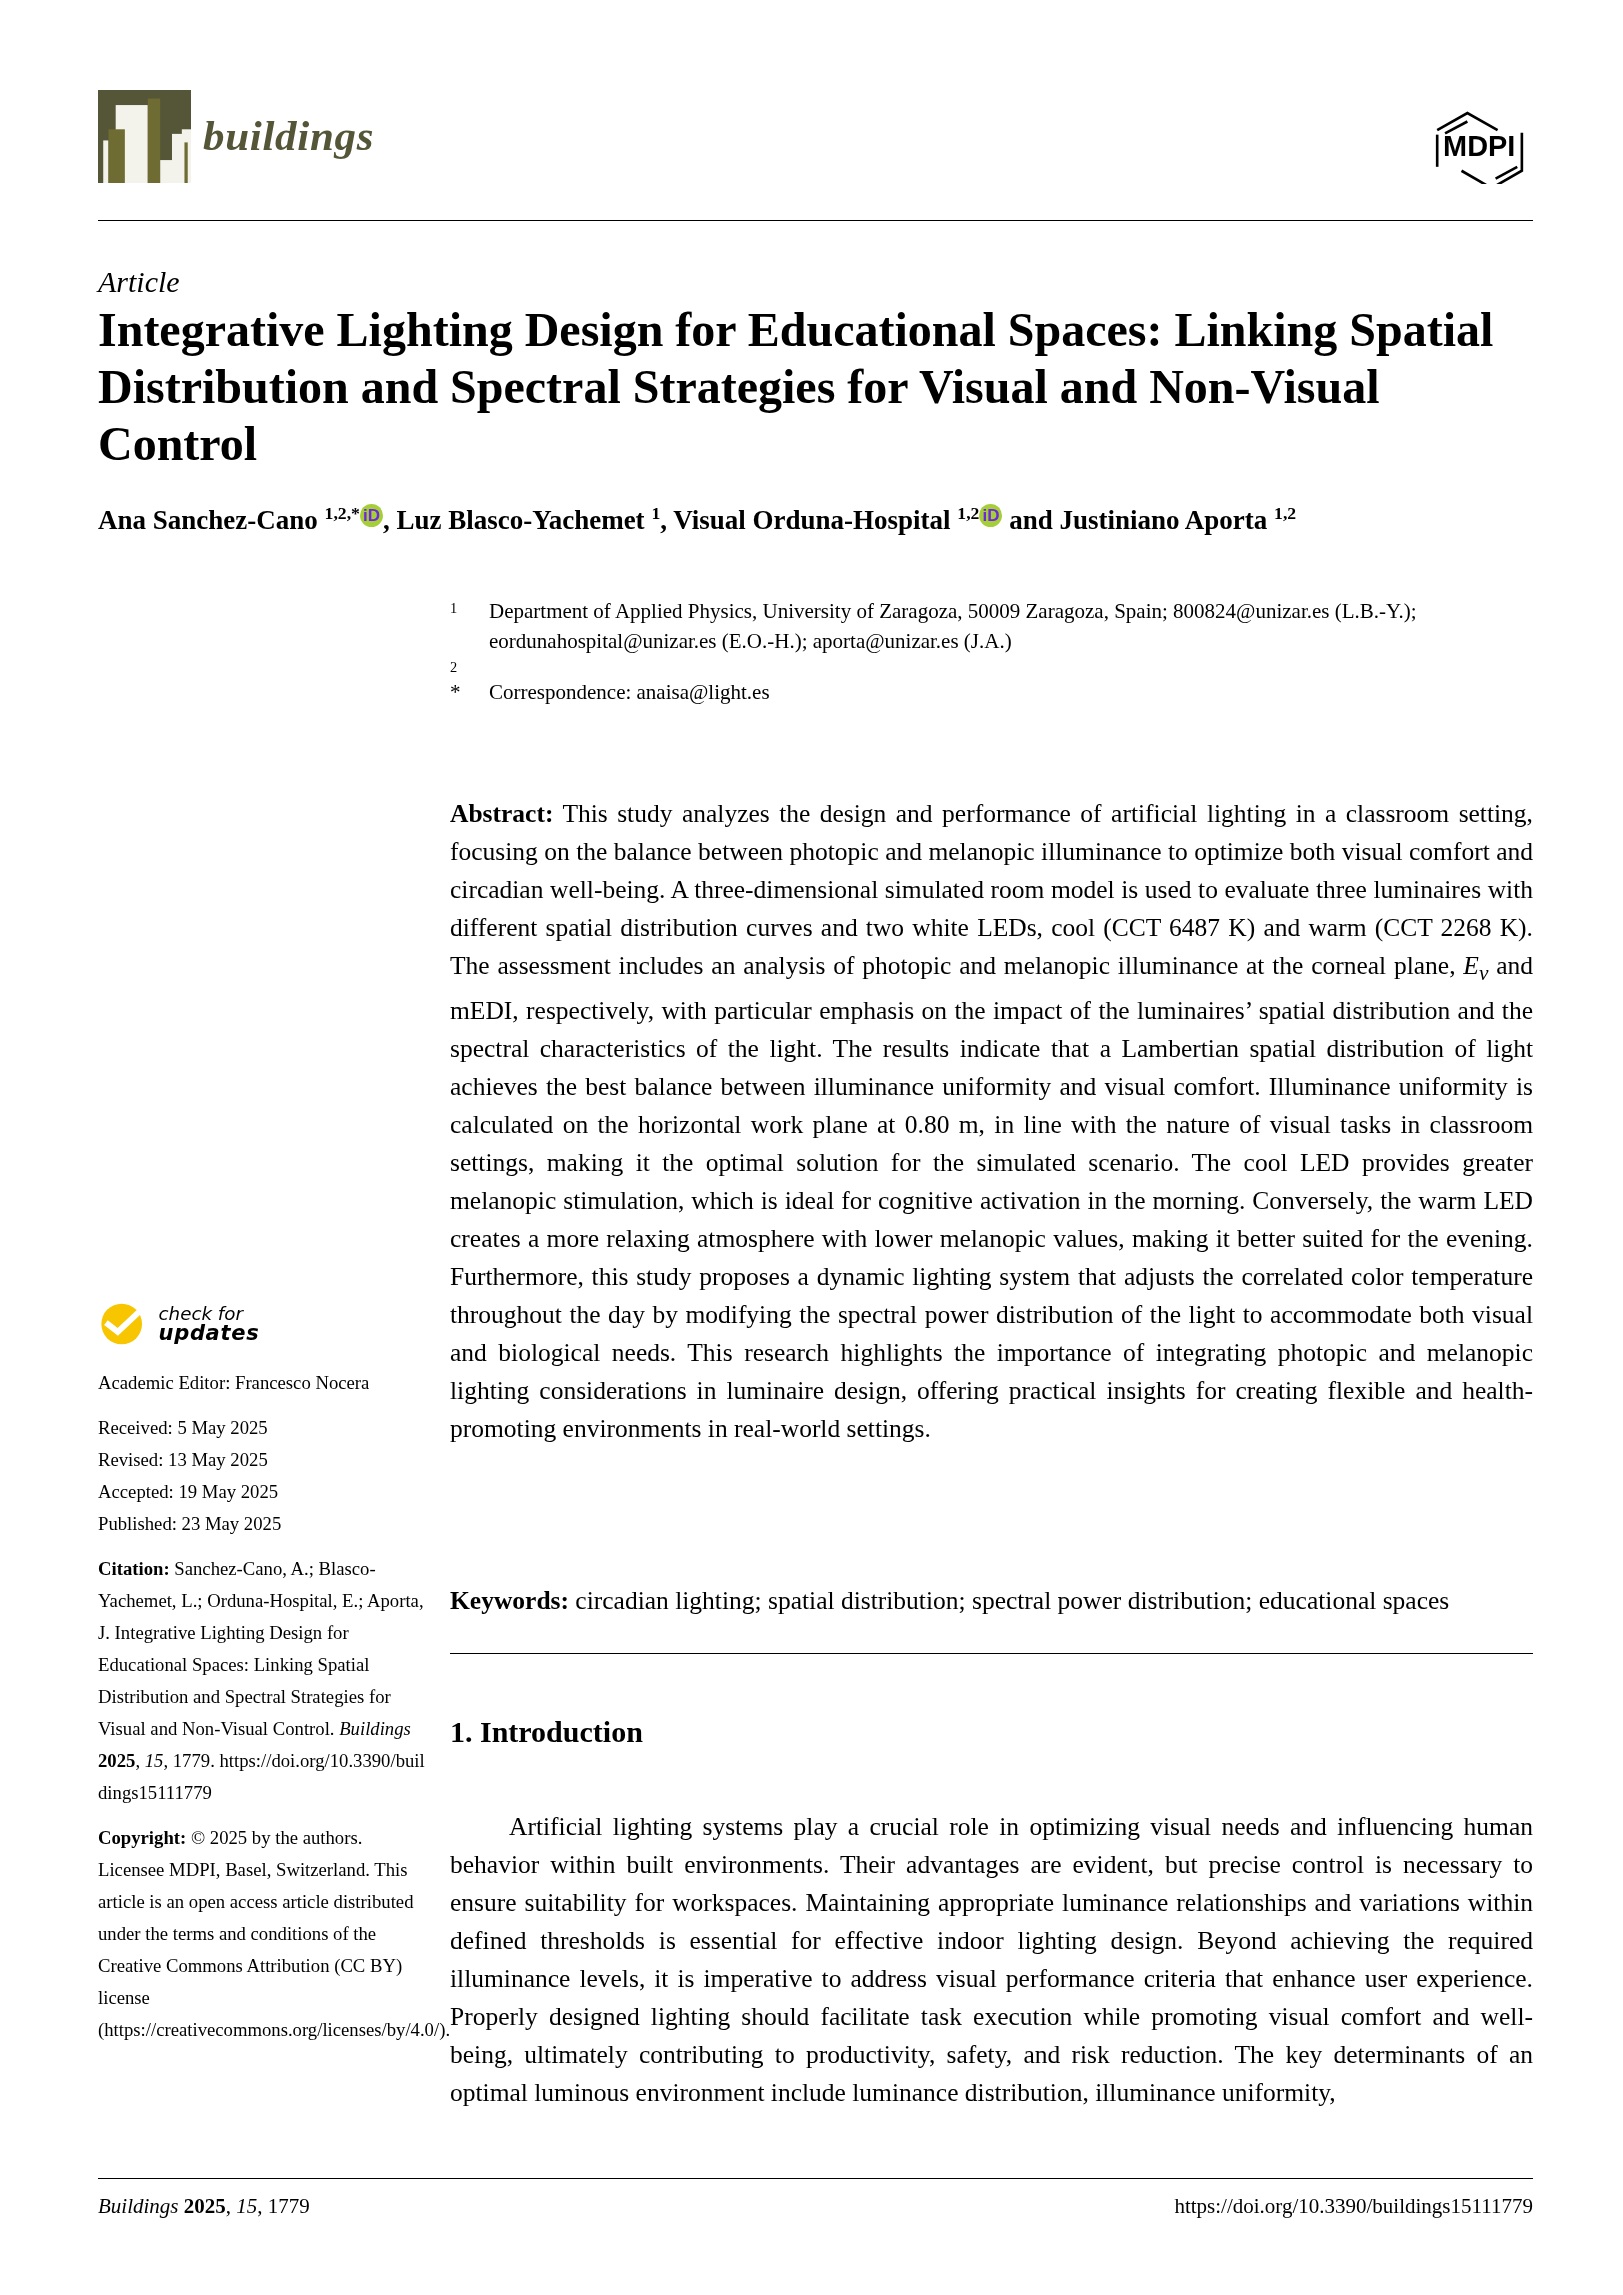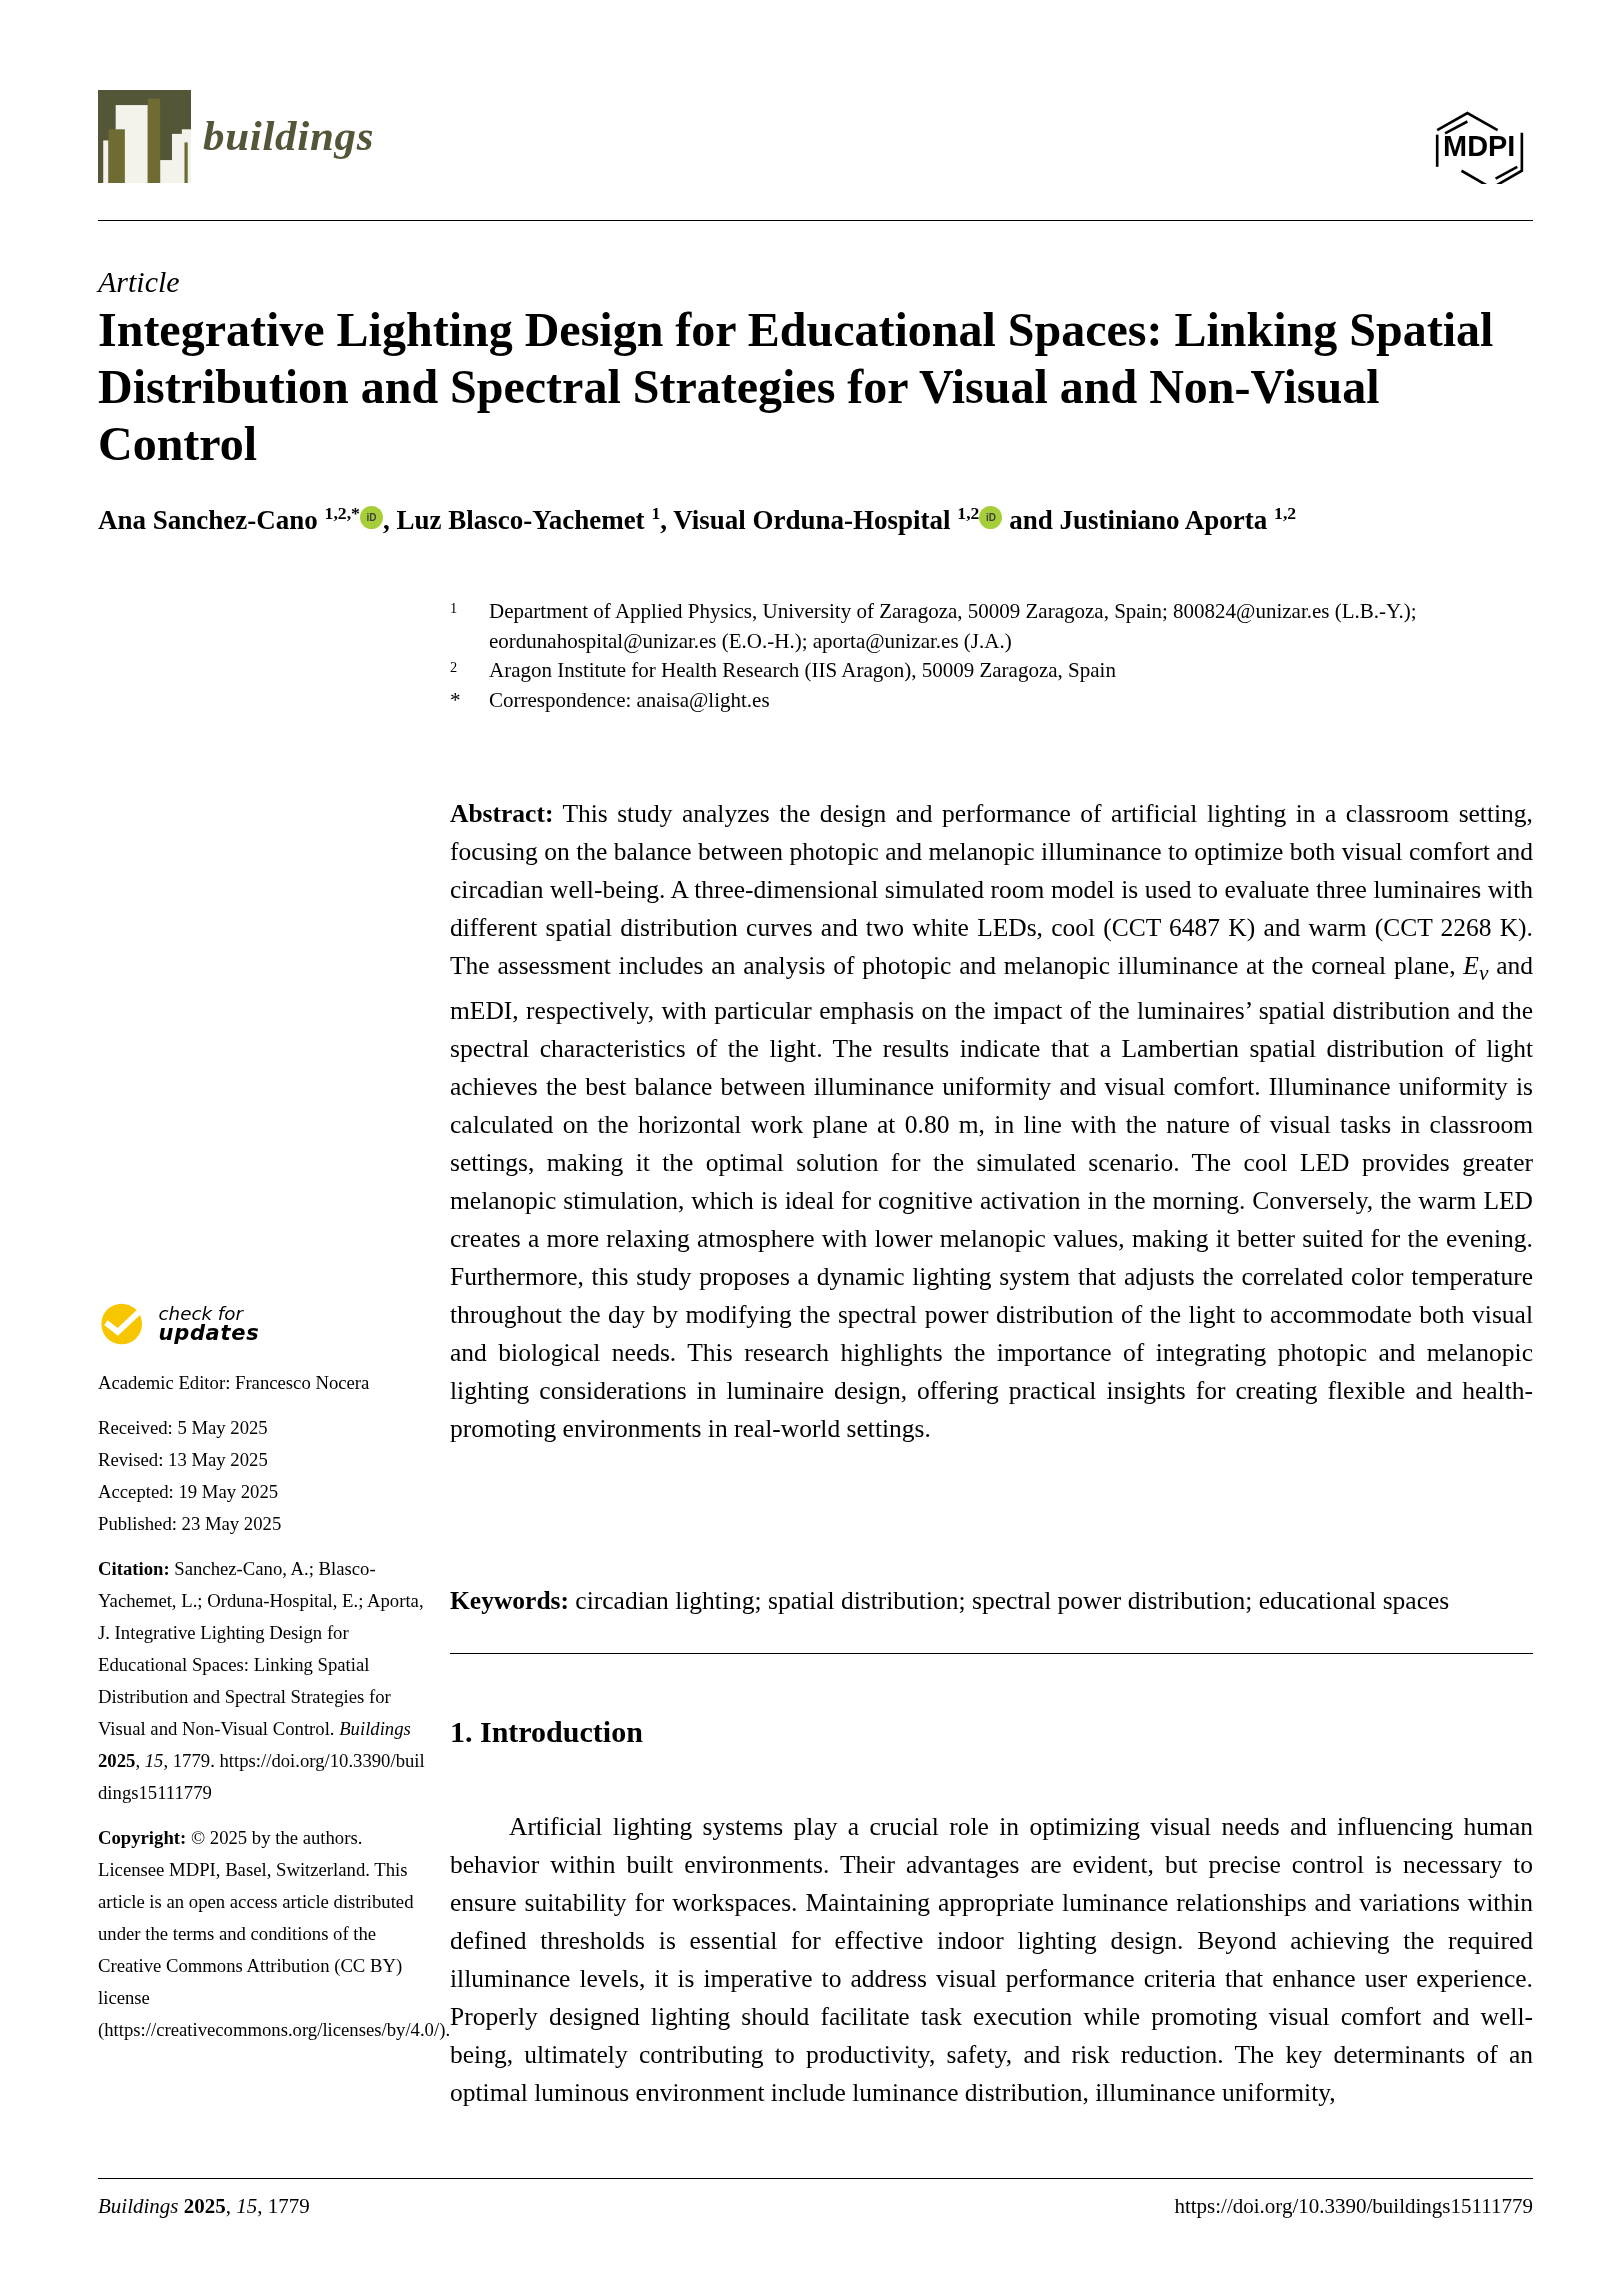--- a/index.html
+++ b/index.html
@@ -13,21 +13,21 @@
   .mdpi-logo { position: absolute; left: 1407px; top: 105px; width: 128px; height: 79px; }
   .header-rule { position: absolute; left: 98px; top: 220px; width: 1435px; height: 1.3px; background: #000; }
 
   
   .article-type { position: absolute; left: 98px; top: 265px; font-size: 30px; font-style: italic; }
   .title { position: absolute; left: 98px; top: 301px; width: 1440px; font-size: 48px; font-weight: bold;
            line-height: 57px; margin: 0; }
   .authors { position: absolute; left: 98px; top: 503px; font-size: 27px; font-weight: bold; white-space: nowrap; }
   .authors sup { font-size: 17.7px; vertical-align: 9.8px; }
   .orcid { display: inline-block; width: 23px; height: 23px; border-radius: 50%; background: #a6ce39;
-           color: #404040; font-size: 10px; font-weight: bold; text-align: center; line-height: 23px;
+           color: #6d28d9; font-size: 17px; font-weight: bold; text-align: center; line-height: 23px;
            vertical-align: 7.9px; font-family: "Liberation Sans", sans-serif; }
 
   
   .affils { position: absolute; left: 450px; top: 597px; width: 1087px; font-size: 21px; line-height: 29.5px; }
   .affil { display: flex; }
   .affil .mark { width: 39px; flex: none; font-size: 14.4px; vertical-align: top; line-height: 22px; }
   .affil .mark.star { font-size: 21px; line-height: 29.5px; }
 
   
   .left-col { position: absolute; left: 98px; top: 1303px; width: 327px; font-size: 18.7px; line-height: 32px; }
@@ -206,21 +206,20 @@
   <sup>1,2</sup>
 </div>
 
 <div class="affils">
   <div class="affil">
     <span class="mark">1</span>
     <span>Department of Applied Physics, University of Zaragoza, 50009 Zaragoza, Spain; 800824@unizar.es (L.B.-Y.); eordunahospital@unizar.es (E.O.-H.); aporta@unizar.es (J.A.)</span>
   </div>
   <div class="affil">
     <span class="mark">2</span>
-    <span>Aragon Institute for Health Research (IIS Aragon), 50009 Zaragoza, Spain</span>
   </div>
   <div class="affil">
     <span class="mark star">*</span>
     <span>Correspondence: anaisa@light.es</span>
   </div>
 </div>
 
 <div class="left-col">
   <div class="cfu">
     <svg class="cfu-badge" viewBox="0 0 76 64">

